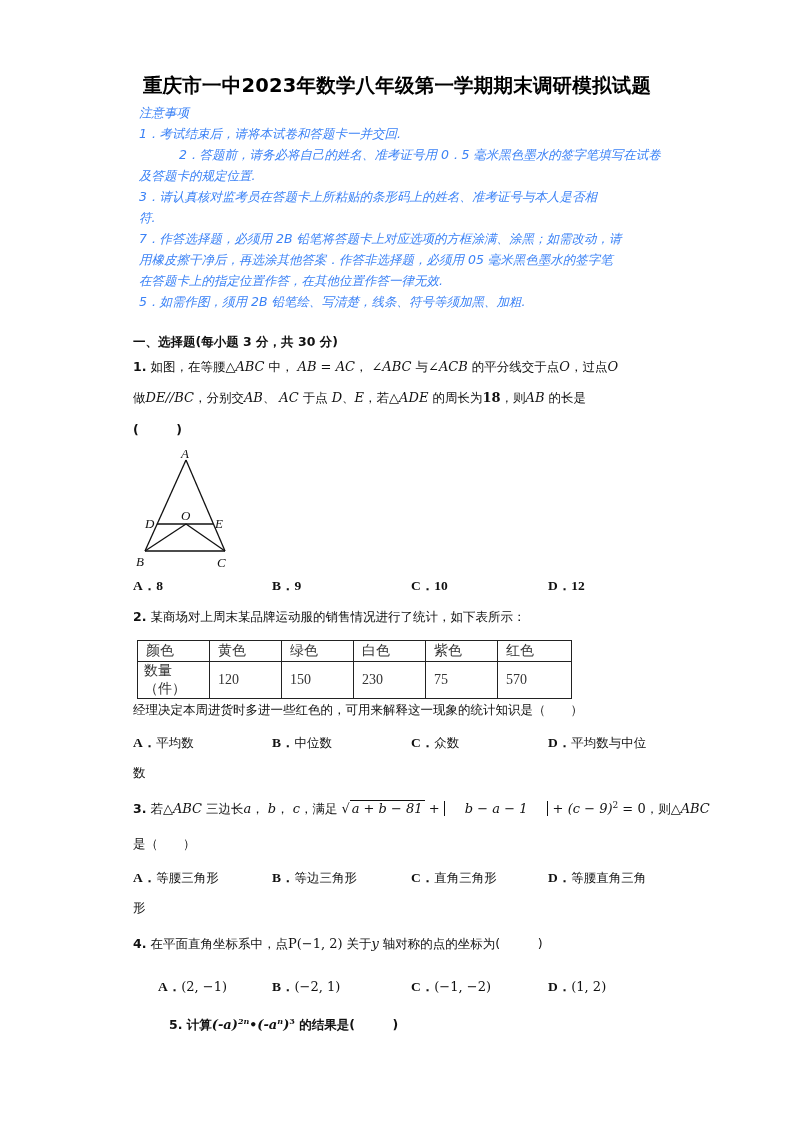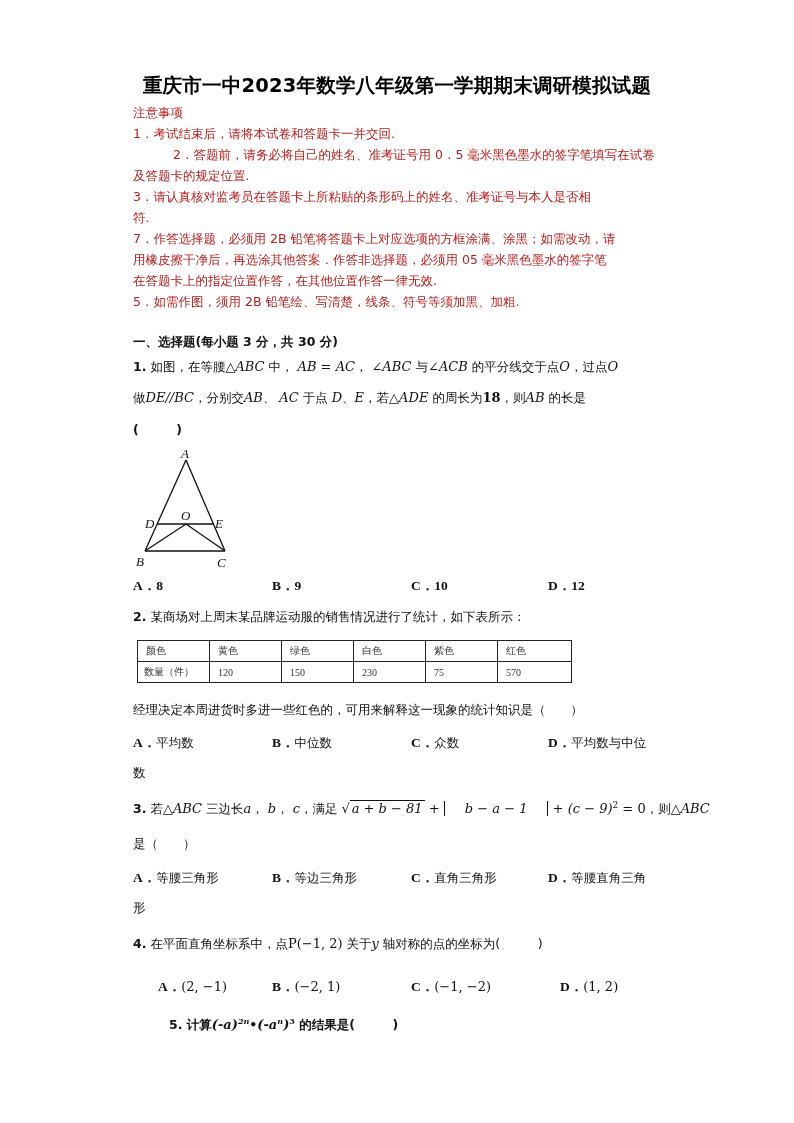--- a/index.html
+++ b/index.html
@@ -1,29 +1,29 @@
 <!DOCTYPE html>
 <html><head>
   <meta charset="utf-8">
   <style>
     html, body { margin: 0; padding: 0; background: #ffffff; }
     body { width: 794px; height: 1123px; position: relative; overflow: hidden;
            font-family: "DejaVu Sans", "Liberation Sans", sans-serif; color: #111; }
     .abs { position: absolute; white-space: nowrap; }
     .title { left: 0; width: 794px; top: 72px; text-align: center; font-size: 19.5px; font-weight: bold; letter-spacing: 0.2px; color: #000; }
-    .note { font-size: 12.5px; left: 133px; color: #b91c1c; }
+    .note { font-size: 12.5px; left: 139px; color: #3b82f6; font-style: italic; }
     .section { font-size: 12.5px; font-weight: bold; left: 133px; }
     .q { font-size: 12.5px; left: 133px; color: #111; }
     .q .num { font-weight: bold; }
     .math { font-family: "DejaVu Serif", "Liberation Serif", serif; font-style: italic; font-size: 13px; }
     .mathn { font-family: "DejaVu Serif", "Liberation Serif", serif; font-size: 13px; }
     .opt { font-size: 12.5px; color: #111; }
     .opt .lbl { font-weight: bold; font-family: "Liberation Serif", "DejaVu Serif", serif; font-size: 13.5px; }
     .opt .val-b { font-weight: bold; font-family: "Liberation Serif", "DejaVu Serif", serif; font-size: 13.5px; }
-    table.stats { position: absolute; left: 137px; top: 640px; border-collapse: collapse; font-family: "Liberation Serif", "DejaVu Serif", serif; font-size: 10px; color: #333; }
+    table.stats { position: absolute; left: 137px; top: 640px; border-collapse: collapse; font-family: "Liberation Serif", "DejaVu Serif", serif; font-size: 14px; color: #333; }
     table.stats td { border: 1px solid #222; width: 72px; height: 21px; padding: 0 0 0 8px; box-sizing: border-box; text-align: left; vertical-align: middle; }
     .fig { position: absolute; left: 133px; top: 447px; }
     .sqrt-wrap { display: inline-block; position: relative; }
     .sqrt-wrap .rad { border-top: 1px solid #111; padding: 0 2px; }
     .abs-bar { border-left: 1px solid #111; border-right: 1px solid #111; padding: 0 20px; }
   </style>
 </head>
 <body>
 
 <div class="abs title">重庆市一中2023年数学八年级第一学期期末调研模拟试题</div>
@@ -130,18 +130,18 @@
 <div class="abs opt" style="top:900px; left:133px;">形</div>
 
 <div class="abs q" style="top:936px;">
   <span class="num">4.</span>
   <span>在平面直角坐标系中，点</span><span class="mathn">P(−1, 2)</span><span> 关于</span><span class="math">y</span><span> 轴对称的点的坐标为(　　　)</span>
 </div>
 
 <div class="abs opt" style="top:978px; left:133px;margin-left:25px;"><span class="lbl">A．</span><span class="mathn">(2, −1)</span></div>
 <div class="abs opt" style="top:978px; left:272px;"><span class="lbl">B．</span><span class="mathn">(−2, 1)</span></div>
 <div class="abs opt" style="top:978px; left:411px;"><span class="lbl">C．</span><span class="mathn">(−1, −2)</span></div>
-<div class="abs opt" style="top:978px; left:548px;margin-left:12px;"><span class="lbl">D．</span><span class="mathn">(1, 2)</span></div>
+<div class="abs opt" style="top:978px; left:548px;"><span class="lbl">D．</span><span class="mathn">(1, 2)</span></div>
 
 <div class="abs q" style="top:1016px; font-weight:bold;margin-left:36px;">
   <span class="num">5.</span>
   <span>计算</span><span class="math">(-a)</span><sup style="font-size:8px;" class="math">2n</sup><span>•</span><span class="math">(-a</span><sup style="font-size:8px;" class="math">n</sup><span class="math">)</span><sup style="font-size:8px;" class="mathn">3</sup><span> 的结果是(　　　)</span>
 </div>
 
 </body></html>

